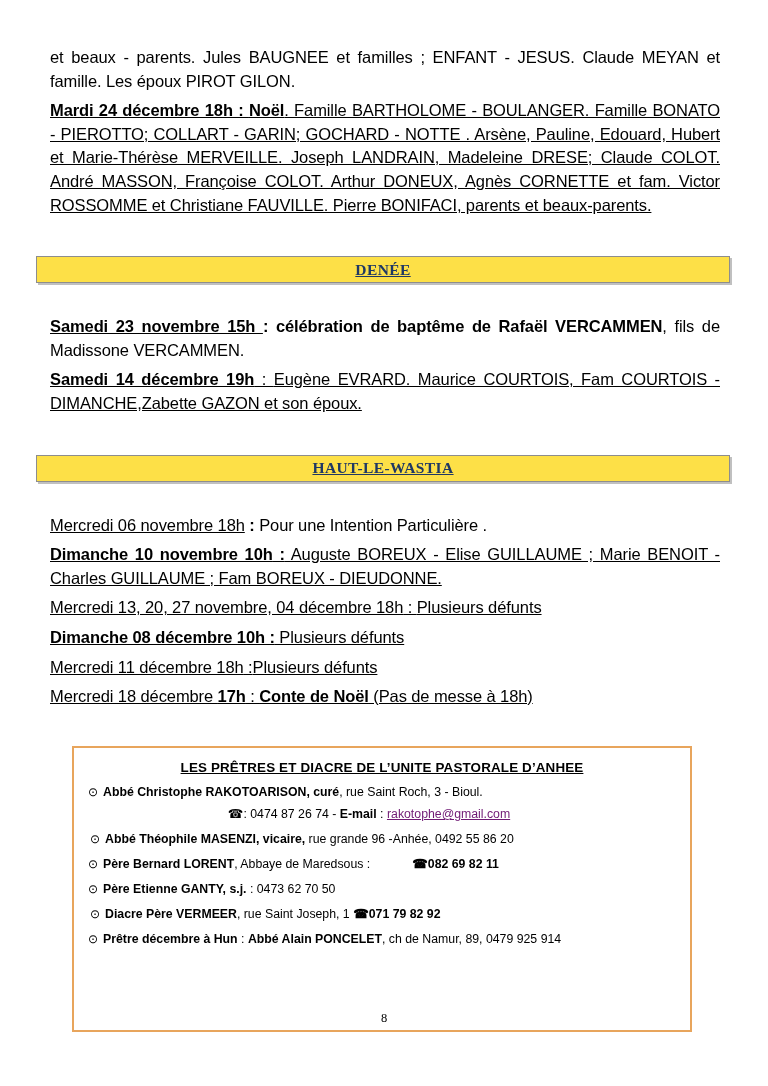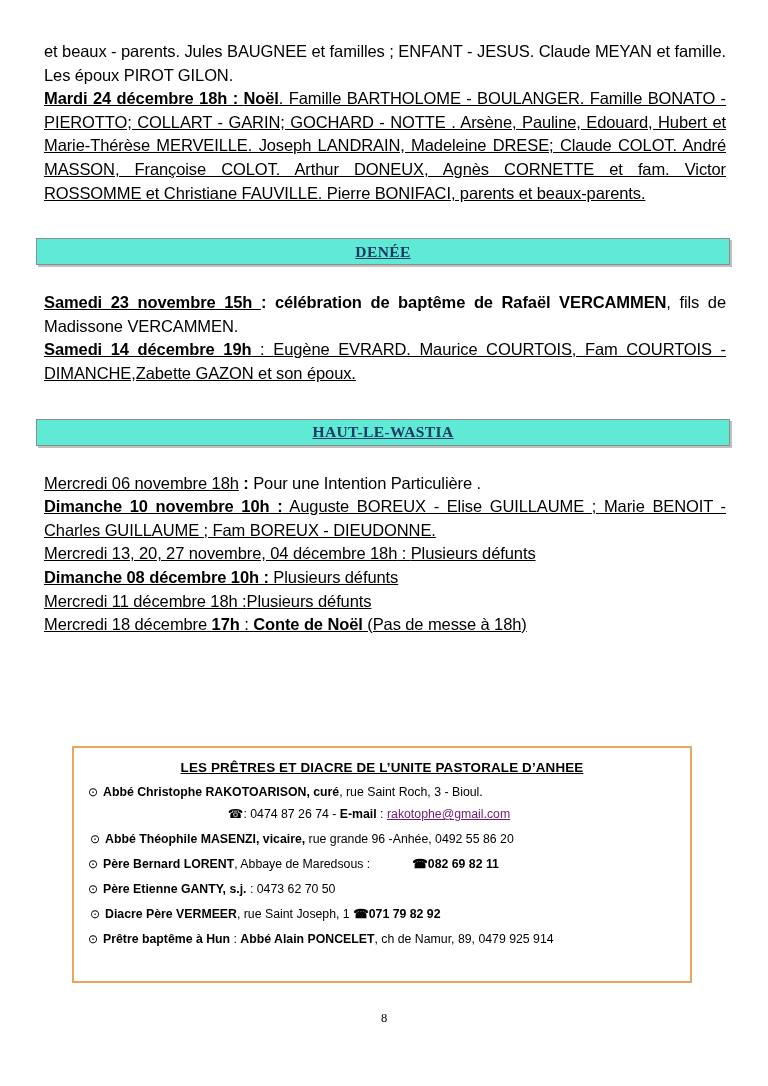--- a/index.html
+++ b/index.html
@@ -29,61 +29,61 @@
     top: 40px;
     width: 694px;
   }
 
   
   .para {
     font-size: 16.5px;
     line-height: 23.6px;
     text-align: justify;
     text-justify: inter-word;
-    margin: 0;
+    margin: 6px;
     letter-spacing: -0.1px;
     padding: 0 4px 0 8px;
   }
   .para + .para { margin-top: 0; text-decoration: underline; }
 
   .b    { font-weight: bold; }
   .u    { text-decoration: underline; }
   .bu   { font-weight: bold; text-decoration: underline; }
 
   
   .section-bar {
     box-sizing: border-box;
     width: 694px;
     height: 27px;
     border: 1px solid #8d8d8d;
     box-shadow: 2px 2px 0 rgba(140,140,140,0.55);
     display: flex;
     align-items: center;
     justify-content: center;
-    background: #5eead4;
+    background: #fde047;
   }
   .section-bar .title {
     font-family: "Liberation Serif", serif;
     font-weight: bold;
     font-size: 15.5px;
     color: #1f3864;
     text-decoration: underline;
     letter-spacing: 0.4px;
   }
 
   .gap-before-bar  { height: 33px; }
   .gap-after-bar   { height: 26px; }
 
   
   .contact-box {
     position: absolute;
     left: 72px;
     top: 746px;
     width: 620px;
-    height: 237px;
+    height: 286px;
     box-sizing: border-box;
     border: 2px solid #e8a55c;
     background: #ffffff;
   }
   .contact-title {
     text-align: center;
     font-size: 13.4px;
     font-weight: bold;
     text-decoration: underline;
     letter-spacing: 0.15px;
@@ -206,21 +206,21 @@
         <span class="contact-text"><span class="b">Père Etienne GANTY, s.j.</span><span> : 0473 62 70 50</span></span>
       </div>
 
       <div class="contact-row indent2">
         <span class="bullet">⊙</span>
         <span class="contact-text"><span class="b"> Diacre Père VERMEER</span><span>, rue Saint Joseph, 1  </span><span class="phone-ico b">☎</span><span class="b">071 79 82 92</span></span>
       </div>
 
       <div class="contact-row">
         <span class="bullet">⊙</span>
-        <span class="contact-text"><span class="b">Prêtre baptême à Hun</span><span> : </span><span class="b">Abbé Alain PONCELET</span><span>, ch de Namur, 89,  0479 925 914</span></span>
+        <span class="contact-text"><span class="b">Prêtre décembre à Hun</span><span> : </span><span class="b">Abbé Alain PONCELET</span><span>, ch de Namur, 89,  0479 925 914</span></span>
       </div>
 
     </div>
   </div>
 
   <div class="page-number">8</div>
 
 </div>
 
 </body></html>

